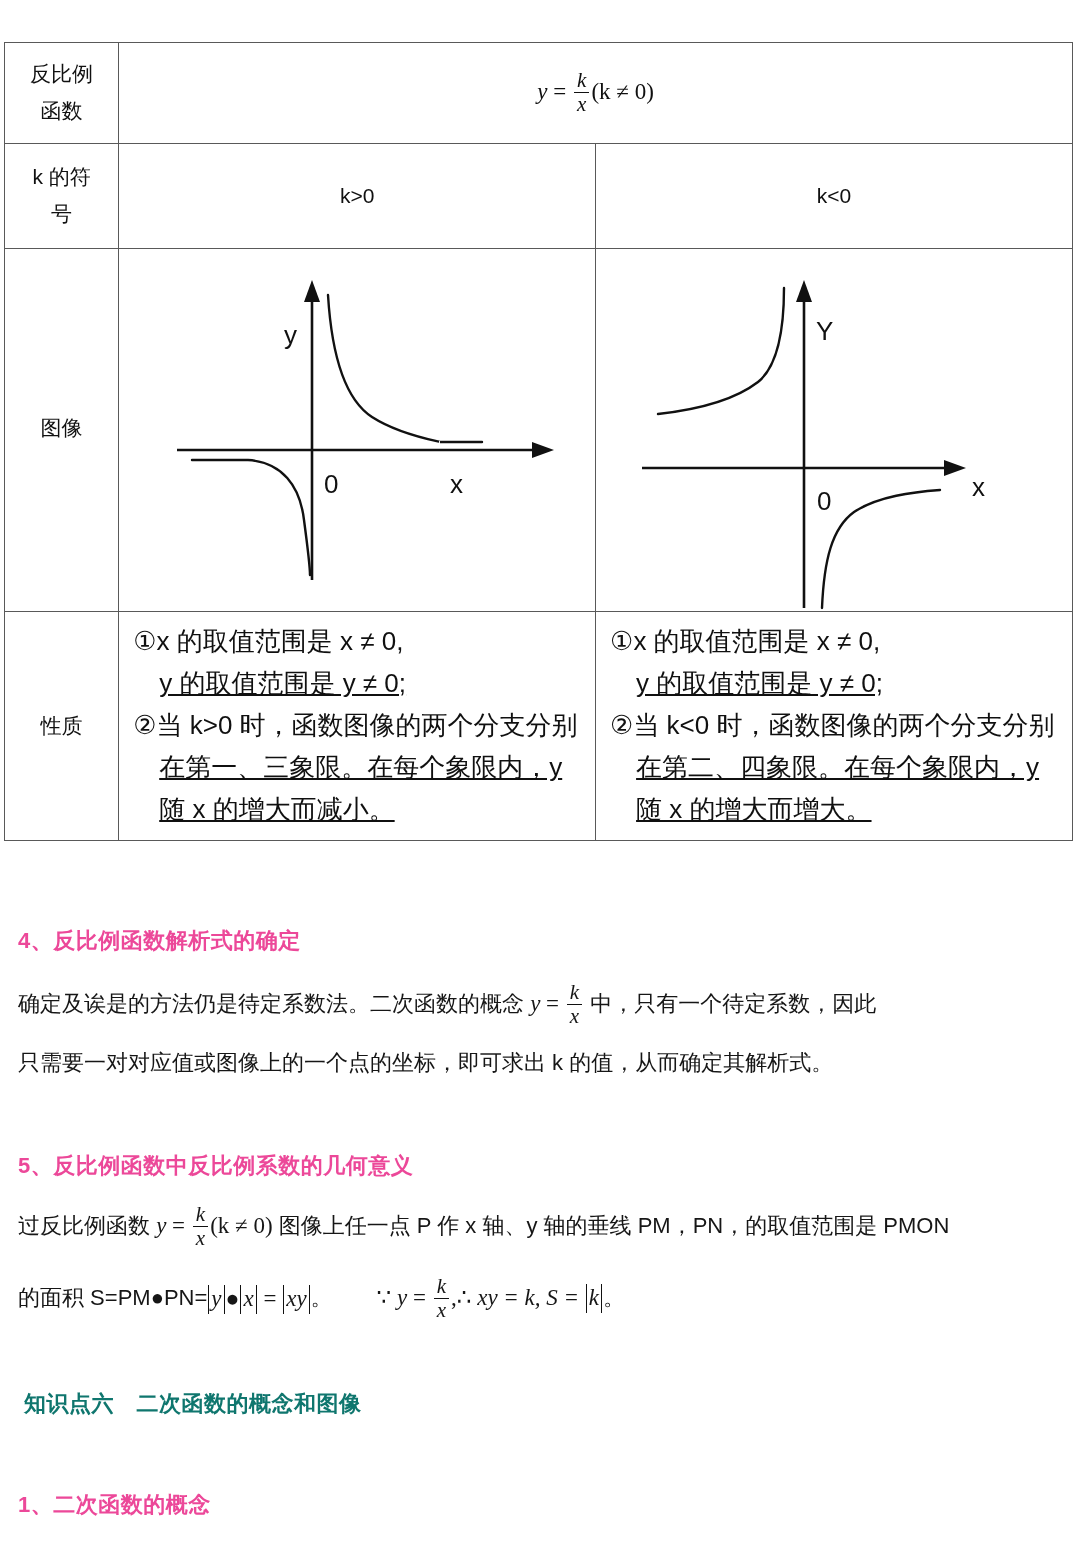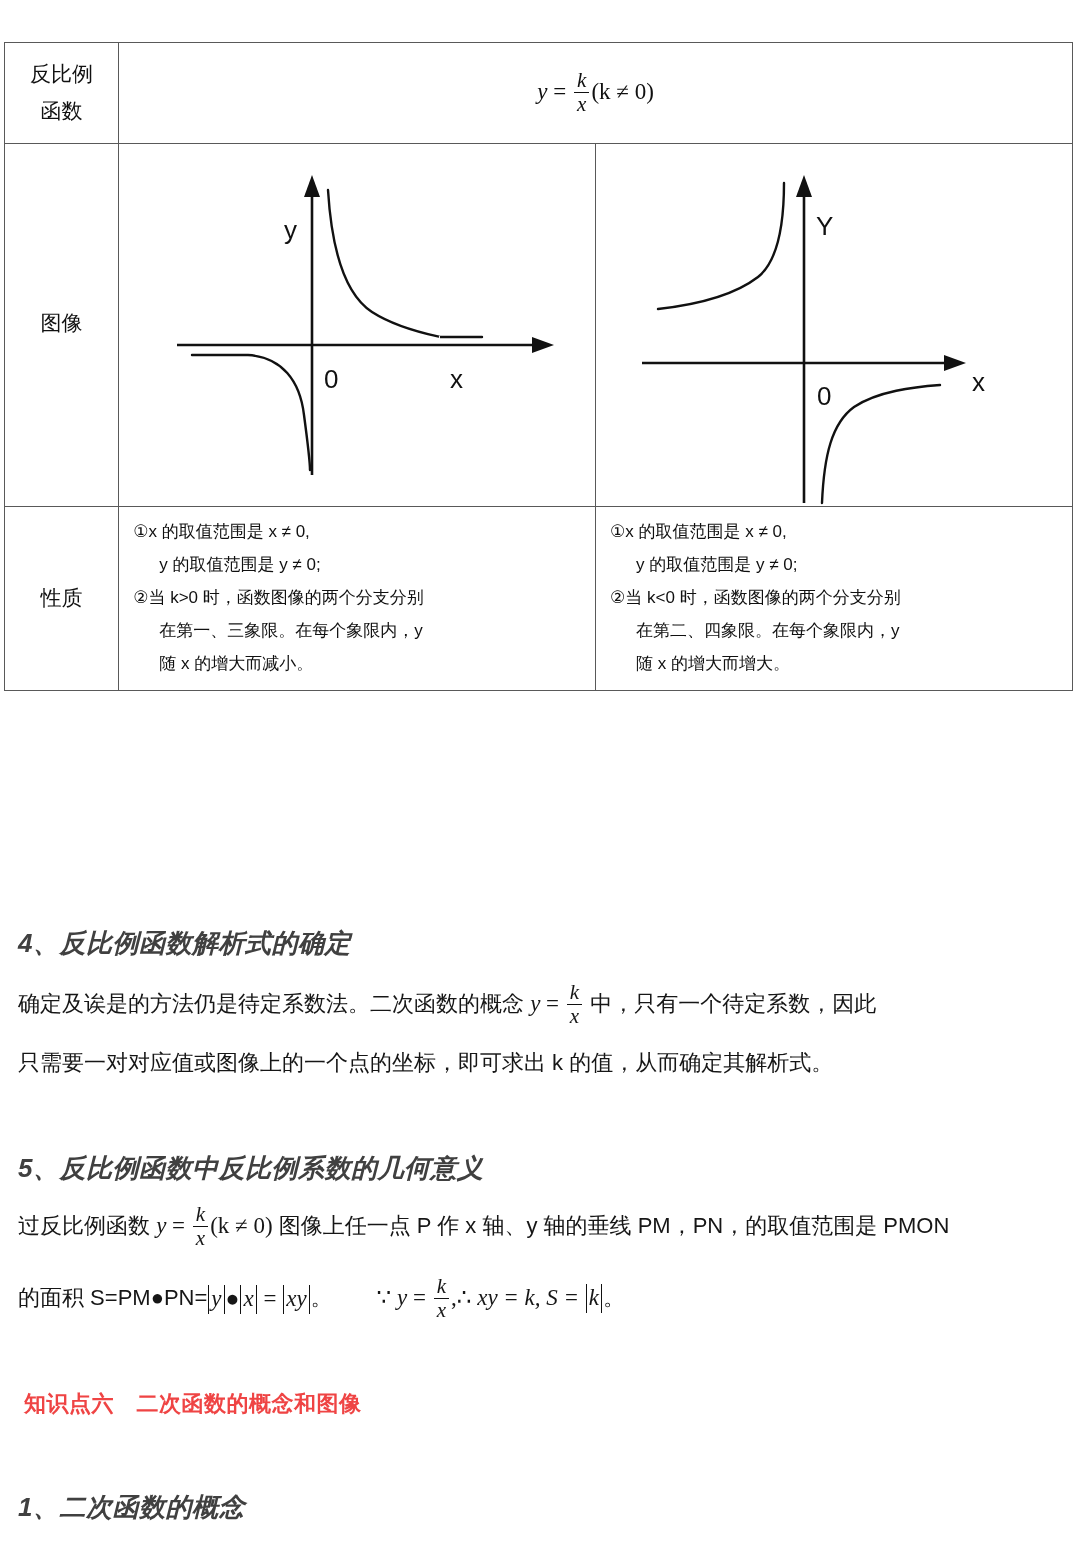--- a/index.html
+++ b/index.html
@@ -110,49 +110,48 @@
   .graph-wrap svg { display: block; margin: 0 auto; }
   .axis-lbl {
     font-family: "Liberation Sans", sans-serif;
     font-size: 26px;
     fill: #111;
     font-style: normal;
   }
 
   
   .props {
-    font-size: 17px;
+    font-size: 26px;
     line-height: 1.0;
     padding: 8px 14px 10px 14px;
     color: #101010;
   }
   .props .pline {
     margin: 0 0 0 0;
     padding: 8px 0 8px 0;
     white-space: nowrap;
   }
-  .props .indent { padding-left: 26px; }
+  .props .indent { padding-left: 26px; text-decoration: underline; }
 
   
   .h-pink {
     position: absolute;
     left: 18px;
     font-weight: bold;
-    font-size: 26px;
-    color: #404040;
+    font-size: 22px;
+    color: #ec4899;
     letter-spacing: 0.5px;
     white-space: nowrap;
-    font-style: italic;
   }
   .h-blue {
     position: absolute;
     left: 24px;
     font-weight: bold;
     font-size: 22px;
-    color: #ef4444;
+    color: #0f766e;
     letter-spacing: 0.5px;
     white-space: nowrap;
   }
   .para {
     position: absolute;
     left: 18px;
     font-size: 22px;
     color: #161616;
     white-space: nowrap;
     line-height: 1.1;
@@ -181,20 +180,28 @@
       <tr class="row-formula">
     <td class="rowlabel">
       <div>反比例</div>
       <div>函数</div>
     </td>
     <td class="cell-center" colspan="2">
       <span class="math"><span>y</span><span class="up"> <span>=</span> </span><span class="frac"><span class="num">k</span><span class="den">x</span></span><span class="up">(k ≠ 0)</span></span>
     </td>
   </tr>
 
+  <tr class="row-sign">
+    <td class="rowlabel">
+      <div>k 的符</div>
+      <div>号</div>
+    </td>
+    <td class="cell-center">k&gt;0</td>
+    <td class="cell-center">k&lt;0</td>
+  </tr>
 
   <tr class="row-graph">
     <td class="rowlabel rowlabel-top">图像</td>
 
     <td>
       <div class="graph-wrap">
         <svg width="450" height="360" viewBox="0 0 450 360">
 
           <line x1="45" y1="200" x2="400" y2="200" stroke="#111" stroke-width="2.6"></line>
           <polygon points="400,192 422,200 400,208" fill="#111"></polygon>

